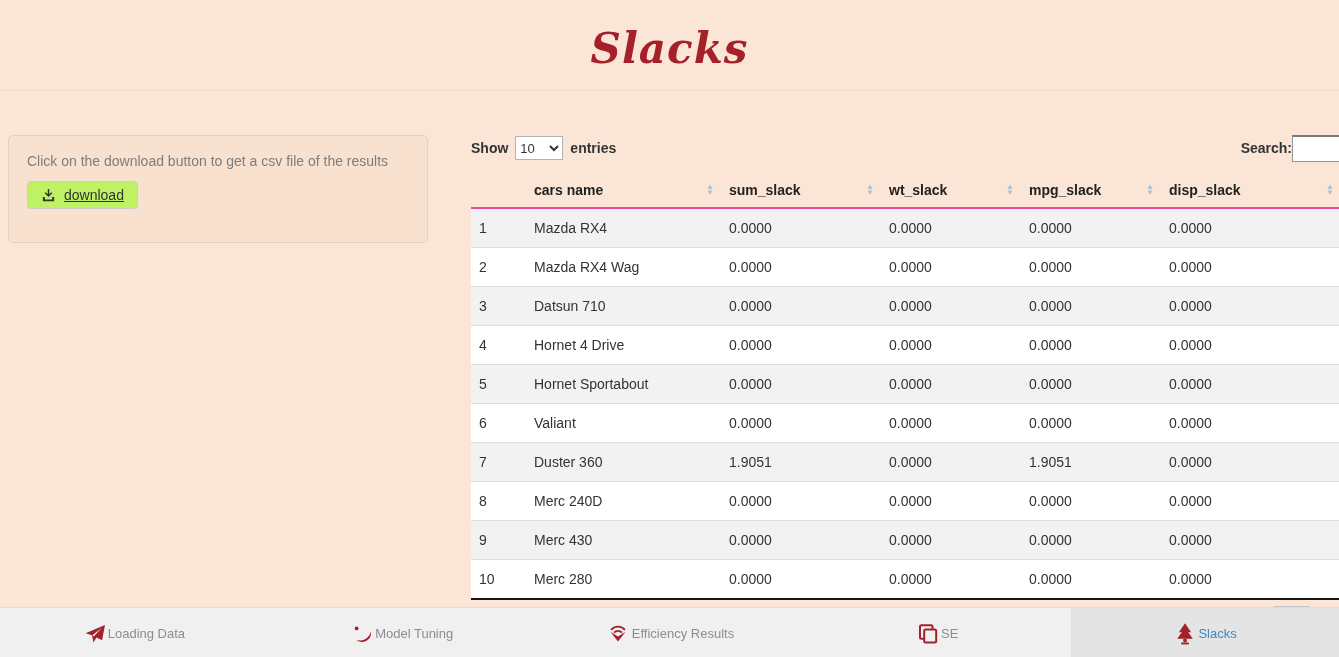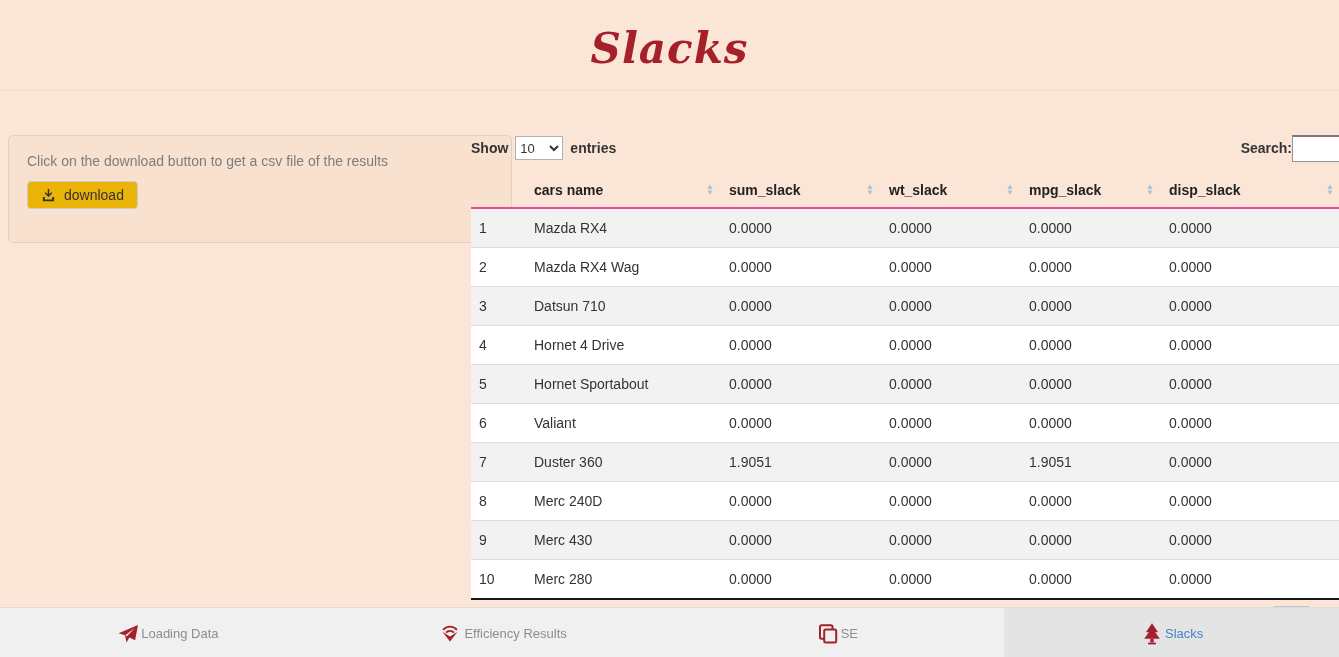--- a/index.html
+++ b/index.html
@@ -10,28 +10,28 @@
   }
   .title {
     position:absolute; top:24px; left:0; width:100%; margin:0; text-align:center;
     font-family:"DejaVu Serif", serif; font-style:italic; font-weight:bold;
     font-size:42px; color:#a6202a; letter-spacing:1px;
   }
   .top-rule { position:absolute; top:90px; left:0; width:1339px; border:none; border-top:1px solid #eedbcb; margin:0; }
 
   
   .well {
-    position:absolute; left:8px; top:135px; width:504px; height:108px;
+    position:absolute; left:8px; top:135px; width:420px; height:108px;
     background:#f9e1d0; border:1px solid #e7ceba; border-radius:5px; padding:17px 18px;
   }
   .well p { margin:0 0 12px 0; color:#7d7d7d; font-size:14px; }
   .btn-download {
-    display:inline-flex; align-items:center; gap:8px; background:#eab308;
+    display:inline-flex; align-items:center; gap:8px; background:#bef264;
     border:1px solid #ccc; border-radius:4px; padding:5px 13px;
-    font-size:14px; color:#333; cursor:pointer; font-family:"Liberation Sans", sans-serif;
+    font-size:14px; color:#333; cursor:pointer; font-family:"Liberation Sans", sans-serif;text-decoration:underline;
   }
 
   
   .main { position:absolute; left:471px; top:133px; width:1014px; }
   .controls { display:flex; justify-content:space-between; align-items:center; height:30px; margin-bottom:10px; }
   .length-wrap { display:flex; align-items:center; gap:7px; font-size:14px; font-weight:bold; color:#333; }
   .length-wrap select {
     width:48px; height:24px; font-size:13px; border:1px solid #b3b3b3; background:#fff;
     color:#333; font-family:"Liberation Sans", sans-serif;
   }
@@ -250,20 +250,29 @@
     <div class="nav-tab">
       <span class="nav-icon">
         <svg width="24" height="24" viewBox="0 0 24 24">
           <path fill="#a3212b" d="M22 3 2.6 11.2l6.4 2.1 1.5 7.2 2.9-4.9 5.7 2.7zM9.6 13l9.1-7.1-8 8.7z"></path>
         </svg>
       </span>
       <span class="nav-label">Loading Data</span>
     </div>
     <div class="nav-tab">
       <span class="nav-icon">
+        <svg width="24" height="24" viewBox="0 0 24 24">
+          <path fill="#a3212b" d="M20.8 9.2a9 9 0 0 1-14.6 8.6A11 11 0 0 0 20.8 9.2Z"></path>
+          <circle cx="6.6" cy="6.4" r="1.9" fill="#a3212b"></circle>
+        </svg>
+      </span>
+      <span class="nav-label">Model Tuning</span>
+    </div>
+    <div class="nav-tab">
+      <span class="nav-icon">
         <svg width="26" height="24" viewBox="0 0 24 24">
           <path fill="none" stroke="#a3212b" stroke-width="1.8" d="M8 10.6a5.3 5.3 0 0 1 8 0"></path>
           <path fill="none" stroke="#a3212b" stroke-width="1.8" d="M5.1 7.9a9 9 0 0 1 13.8 0"></path>
           <path fill="#a3212b" d="M4.4 9.8 12 19.4l7.6-9.6L12 14.6Z"></path>
         </svg>
       </span>
       <span class="nav-label">Efficiency Results</span>
     </div>
     <div class="nav-tab">
       <span class="nav-icon">

